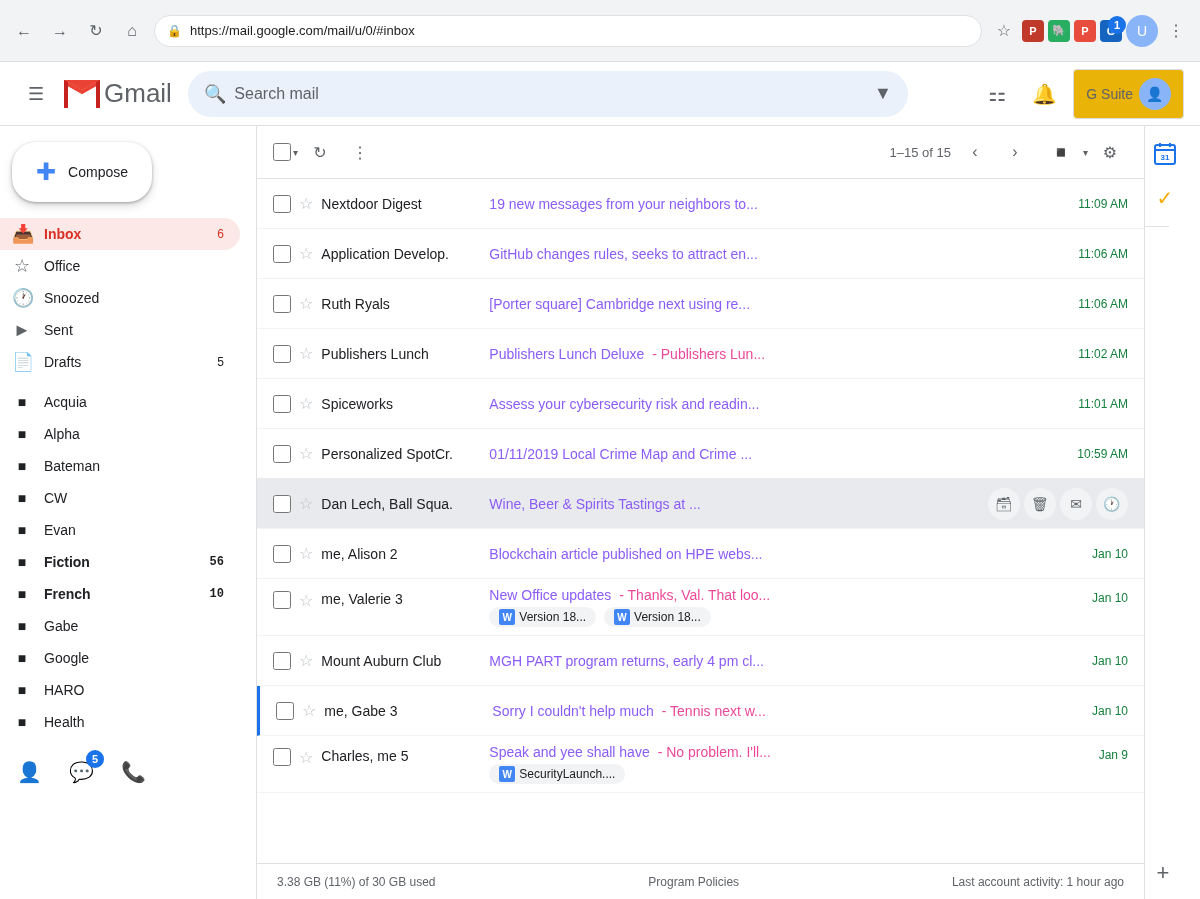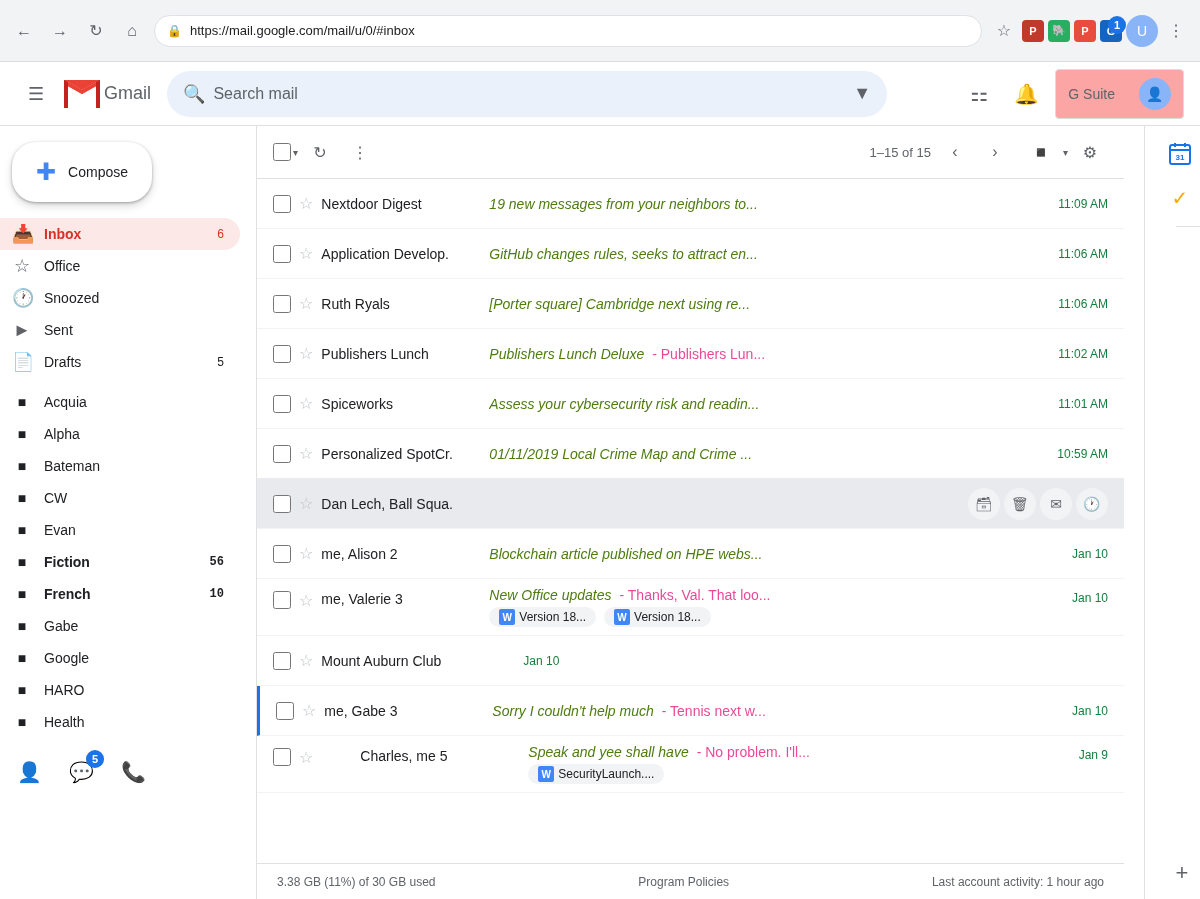--- a/index.html
+++ b/index.html
@@ -59,21 +59,21 @@
       background: white;
       border-bottom: 1px solid #e0e0e0;
     }
     .hamburger-btn {
       width: 40px; height: 40px; border-radius: 50%;
       display: flex; align-items: center; justify-content: center;
       cursor: pointer; border: none; background: none;
       font-size: 18px; color: #5f6368;
     }
     .gmail-logo { display: flex; align-items: center; gap: 4px; margin-right: 8px; }
-    .gmail-logo-text { font-size: 18px; color: #5f6368; font-weight: 400; }
+    .gmail-logo-text { font-size: 26px; color: #5f6368; font-weight: 400; }
     .search-bar {
       flex: 1;
       max-width: 720px;
       height: 46px;
       background: #eaf1fb;
       border-radius: 24px;
       display: flex;
       align-items: center;
       padding: 0 16px;
       gap: 8px;
@@ -91,22 +91,22 @@
     .search-input::placeholder { color: #5f6368; }
     .search-dropdown { color: #5f6368; cursor: pointer; font-size: 18px; }
     .header-right { margin-left: auto; display: flex; align-items: center; gap: 8px; }
     .header-icon-btn {
       width: 40px; height: 40px; border-radius: 50%;
       display: flex; align-items: center; justify-content: center;
       cursor: pointer; border: none; background: none;
       font-size: 20px; color: #5f6368;
     }
     .gsuite-btn {
-      display: flex; align-items: center; gap: 24px;
-      background: #fca5a5; border: 1px solid #dadce0;
+      display: flex; align-items: center; gap: 6px;
+      background: #eab308; border: 1px solid #dadce0;
       border-radius: 4px; padding: 8px 12px; cursor: pointer;
       font-size: 14px; color: #5f6368;
     }
     .avatar {
       width: 32px; height: 32px; border-radius: 50%;
       background: #8ab4f8; display: flex; align-items: center; justify-content: center;
       font-size: 14px; color: white; font-weight: 500;
       cursor: pointer; overflow: hidden;
     }
 
@@ -244,21 +244,21 @@
     .email-subject-preview {
       flex: 1;
       overflow: hidden;
       text-overflow: ellipsis;
       white-space: nowrap;
       font-size: 14px;
       display: flex;
       align-items: center;
       gap: 8px;
     }
-    .email-subject { color: #4d7c0f; font-style: italic; }
+    .email-subject { color: #8b5cf6; }
     .email-preview { color: #ec4899; font-weight: 400; }
     .email-time {
       width: 70px;
       text-align: right;
       font-size: 12px;
       color: #15803d;
       white-space: nowrap;
       flex-shrink: 0;
     }
 
@@ -299,24 +299,23 @@
       background: white;
     }
 
     
     .right-sidebar {
       width: 56px;
       background: white;
       border-left: 1px solid #e0e0e0;
       display: flex;
       flex-direction: column;
-      align-items: flex-end;
+      align-items: flex-start;
       padding: 8px 0;
       gap: 4px;
-      margin-left: 20px;
     }
     .right-icon {
       width: 40px; height: 40px; border-radius: 8px;
       display: flex; align-items: center; justify-content: center;
       cursor: pointer; font-size: 20px; color: #5f6368;
     }
     .right-divider { width: 24px; height: 1px; background: #e0e0e0; margin: 4px 0; }
     .right-icon.blue { color: #1a73e8; }
     .right-add-btn {
       width: 36px; height: 36px; border-radius: 50%;
@@ -581,20 +580,23 @@
           <div class="email-subject-preview">
             <span class="email-subject">01/11/2019 Local Crime Map and Crime ...</span>
           </div>
           <span class="email-time">10:59 AM</span>
         </div>
 
         <div class="email-row hovered" style="background:#e8eaed;">
           <input type="checkbox" class="email-checkbox" style="">
           <span class="email-star">☆</span>
           <span class="email-sender">Dan Lech, Ball Squa.</span>
+          <div class="email-subject-preview">
+            <span class="email-subject">Wine, Beer &amp; Spirits Tastings at ...</span>
+          </div>
           <div class="hover-actions">
             <button class="hover-action-btn" title="Archive">🗃</button>
             <button class="hover-action-btn" title="Delete">🗑</button>
             <button class="hover-action-btn" title="Mark as unread">✉</button>
             <button class="hover-action-btn" title="Snooze">🕐</button>
           </div>
         </div>
 
         <div class="email-row">
           <input type="checkbox" class="email-checkbox" style="">
@@ -626,38 +628,41 @@
               </div>
             </div>
           </div>
           <span class="email-time" style="margin-top:4px;">Jan 10</span>
         </div>
 
         <div class="email-row">
           <input type="checkbox" class="email-checkbox" style="">
           <span class="email-star">☆</span>
           <span class="email-sender">Mount Auburn Club</span>
+          <div class="email-subject-preview">
+            <span class="email-subject">MGH PART program returns, early 4 pm cl...</span>
+          </div>
           <span class="email-time">Jan 10</span>
         </div>
 
         <div class="email-row selected-blue">
           <input type="checkbox" class="email-checkbox" style="">
           <span class="email-star">☆</span>
           <span class="email-sender">me, Gabe 3</span>
           <div class="email-subject-preview">
             <span class="email-subject">Sorry I couldn't help much</span>
             <span class="email-preview">- Tennis next w...</span>
           </div>
           <span class="email-time">Jan 10</span>
         </div>
 
         <div class="email-row" style="height: auto; padding: 8px 16px; flex-wrap: wrap; align-items: flex-start;">
           <input type="checkbox" class="email-checkbox" style="margin-top: 4px;">
           <span class="email-star" style="margin-top:4px;">☆</span>
-          <span class="email-sender" style="margin-top:4px;margin-left:39px;">Charles, me 5</span>
+          <span class="email-sender" style="margin-top:4px;">Charles, me 5</span>
           <div style="flex:1; display:flex; flex-direction:column; gap:4px;">
             <div class="email-subject-preview">
               <span class="email-subject">Speak and yee shall have</span>
               <span class="email-preview">- No problem. I'll...</span>
             </div>
             <div class="attachment-chips">
               <div class="attachment-chip">
                 <div class="w-icon">W</div>
                 <span>SecurityLaunch....</span>
               </div>

